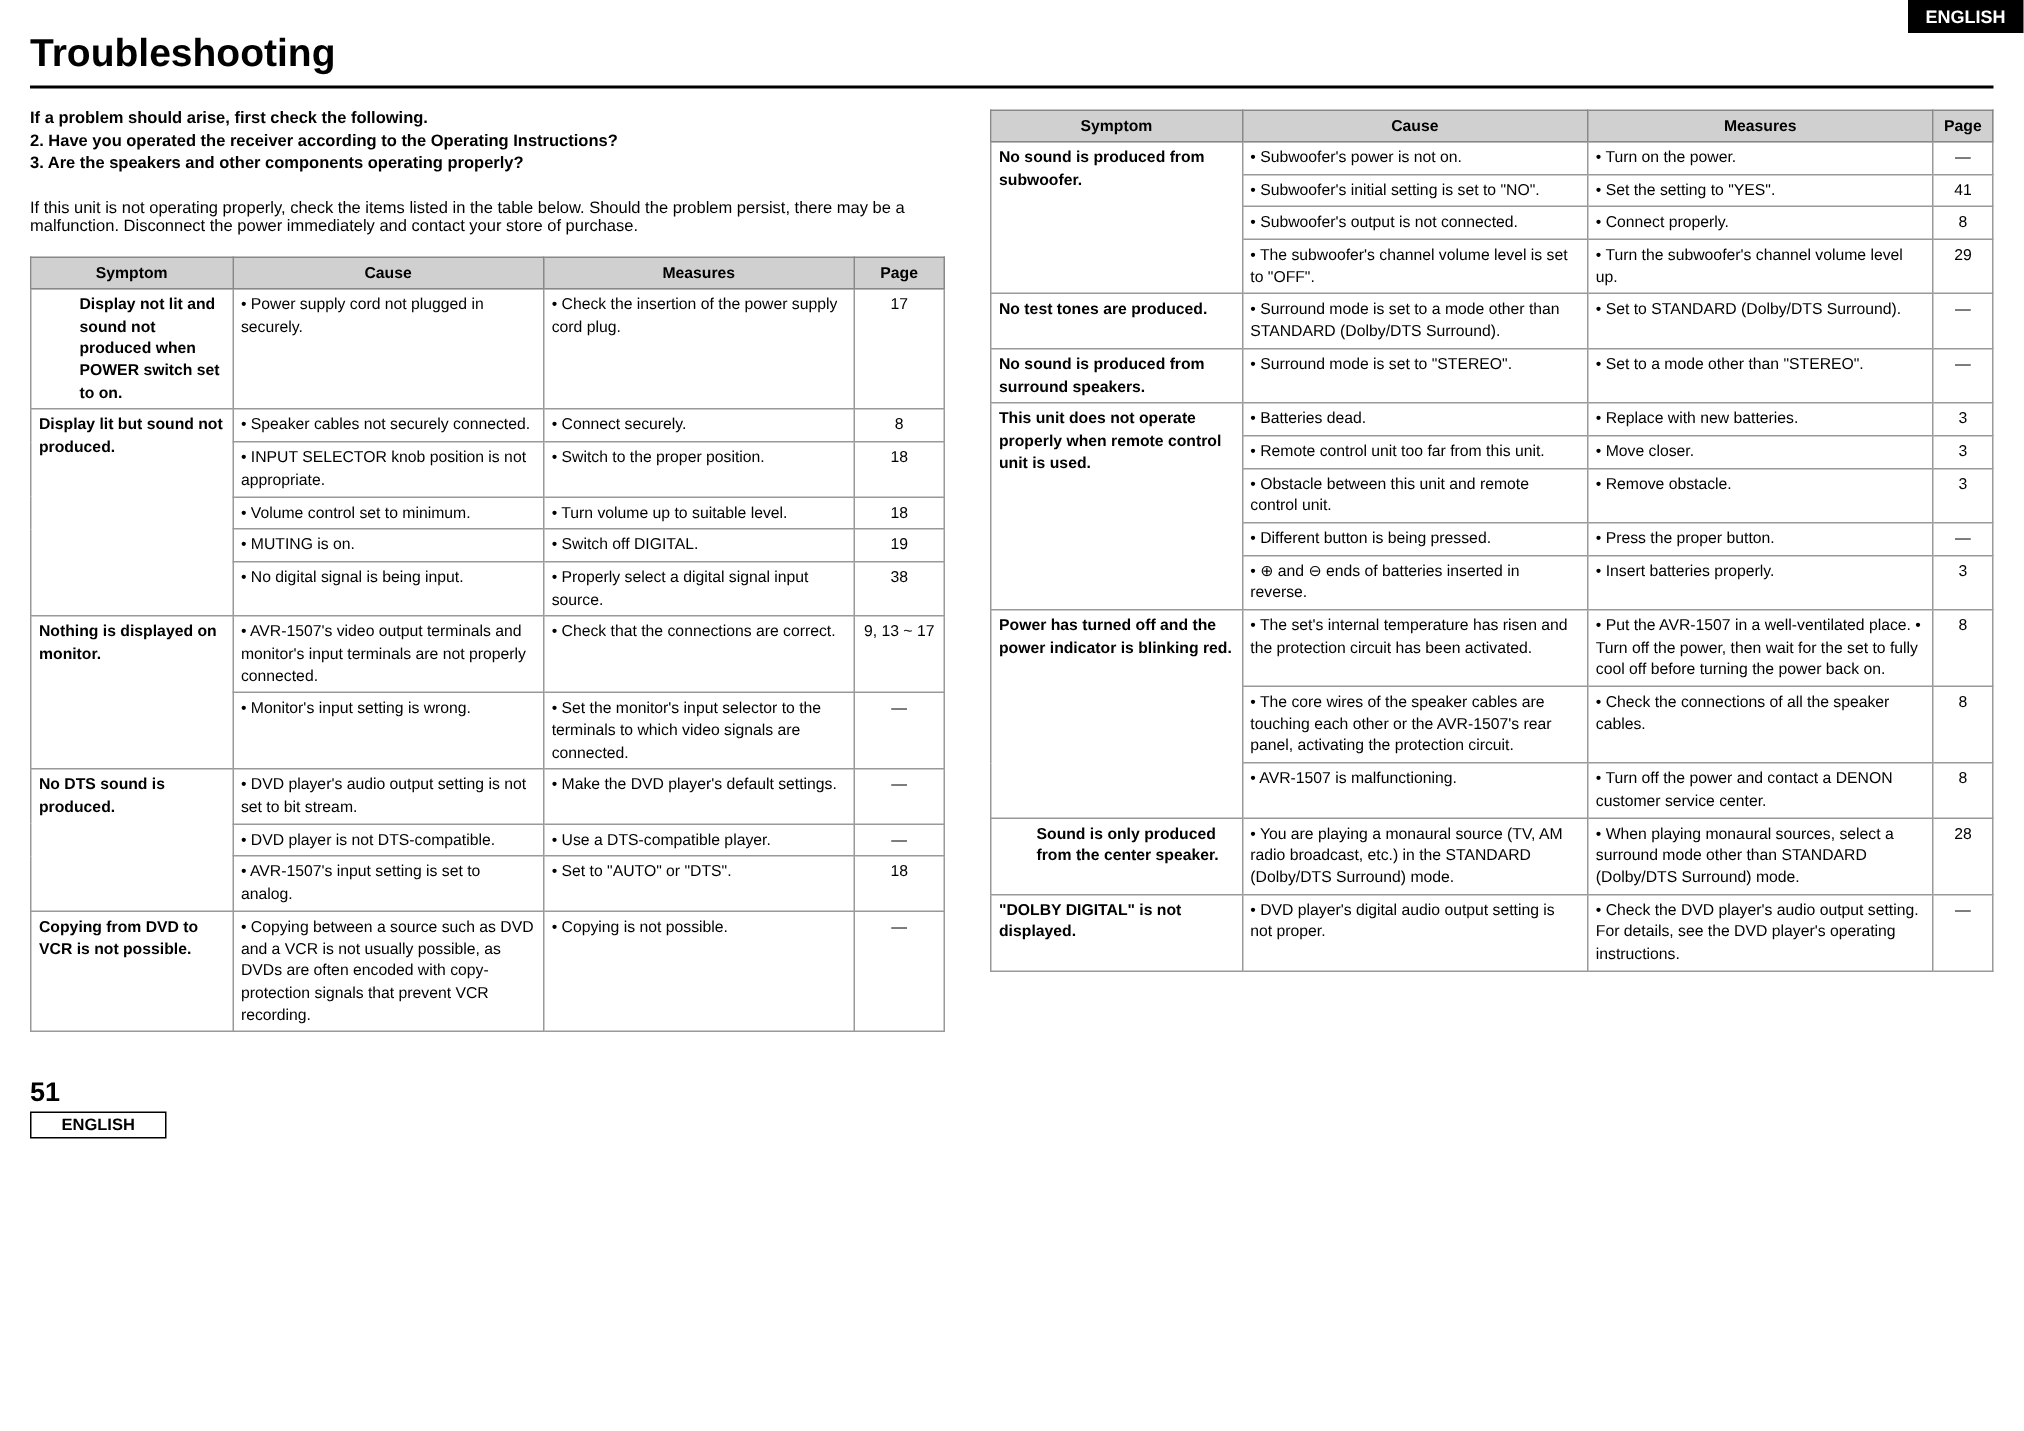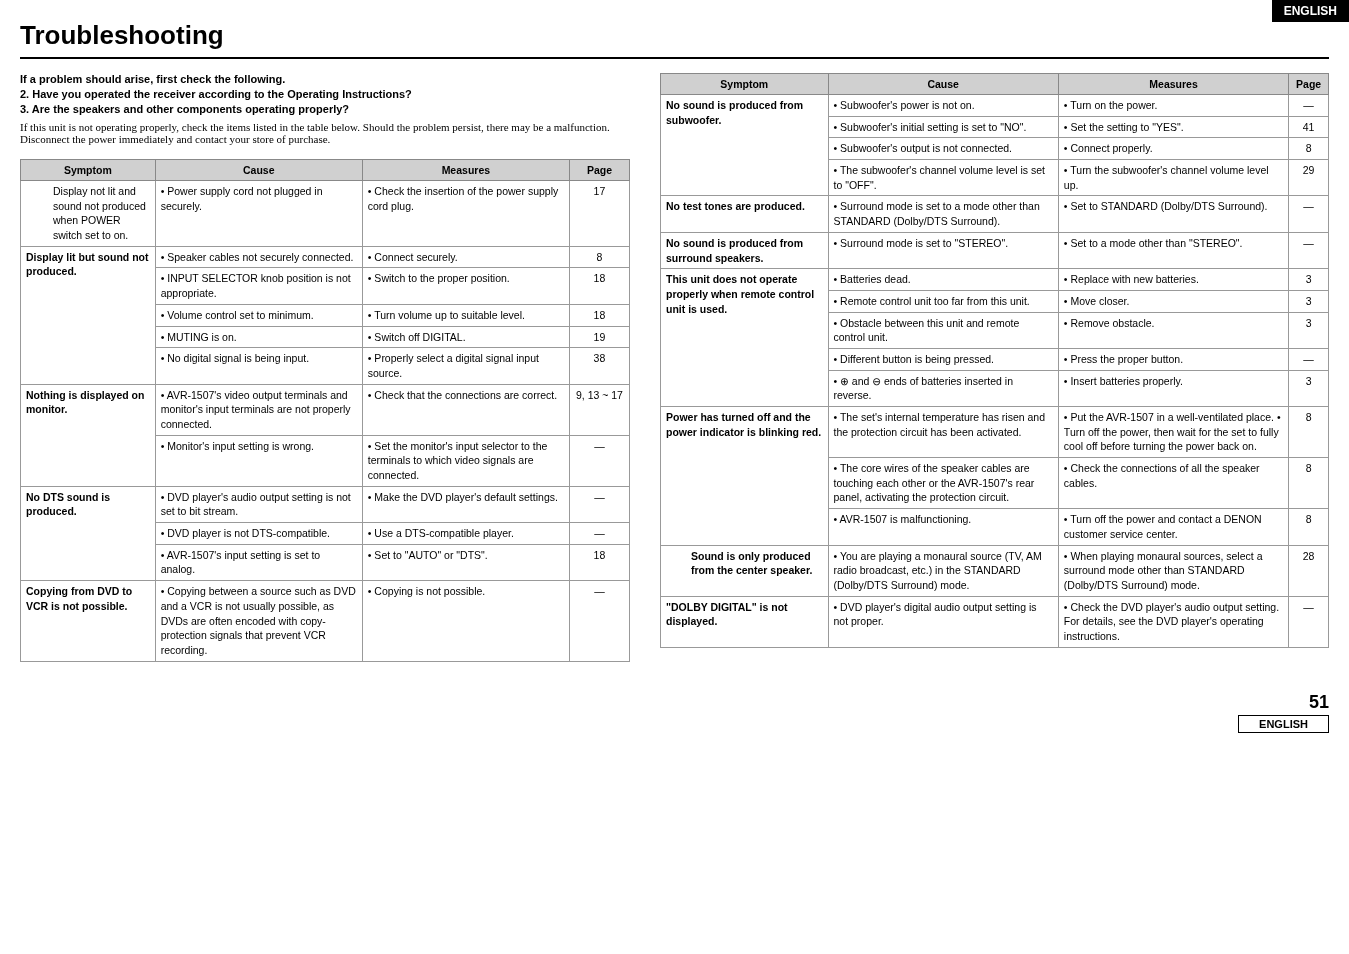--- a/index.html
+++ b/index.html
@@ -107,21 +107,21 @@
 
     .right-section .cause-col {
       width: 220px;
     }
 
     .right-section .measures-col {
       width: 220px;
     }
 
     .footer {
-      text-align: right;
+      text-align: left;
       margin-top: 30px;
     }
 
     .footer .page-num {
       font-size: 18px;
       font-weight: bold;
     }
 
     .footer .eng-label {
       border: 1px solid #000;
@@ -138,35 +138,35 @@
 <div class="english-badge">ENGLISH</div>
 
 <h1>Troubleshooting</h1>
 
 <div class="page-wrapper">
   <div class="left-section">
     <div class="intro-section">
       <p class="bold-line">If a problem should arise, first check the following.</p>
       <p class="bold-line">2.  Have you operated the receiver according to the Operating Instructions?</p>
       <p class="bold-line">3.  Are the speakers and other components operating properly?</p>
-      <p style="margin-top:6px;font-family:Liberation Serif, serif;">If this unit is not operating properly, check the items listed in the table below. Should the problem persist, there may be a malfunction. Disconnect the power immediately and contact your store of purchase.</p>
+      <p style="margin-top:18px;">If this unit is not operating properly, check the items listed in the table below. Should the problem persist, there may be a malfunction. Disconnect the power immediately and contact your store of purchase.</p>
     </div>
 
     <table>
       <thead>
         <tr>
           <th class="symptom-col">Symptom</th>
           <th class="cause-col">Cause</th>
           <th class="measures-col">Measures</th>
           <th class="page-col">Page</th>
         </tr>
       </thead>
       <tbody id="left-table-body">
       <tr>
-            <td rowspan="1" style="font-weight: normal; padding-left: 32px;">Display not lit and sound not produced when POWER switch set to on.</td>
+            <td rowspan="1" style="font-weight: bold; padding-left: 32px;">Display not lit and sound not produced when POWER switch set to on.</td>
             <td>• Power supply cord not plugged in securely.</td>
             <td>• Check the insertion of the power supply cord plug.</td>
             <td class="page-col">17</td>
           </tr>
           <tr>
             <td rowspan="5" style="font-weight: bold;">Display lit but sound not produced.</td>
             <td>• Speaker cables not securely connected.</td>
             <td>• Connect securely.</td>
             <td class="page-col">8</td>
           </tr>

